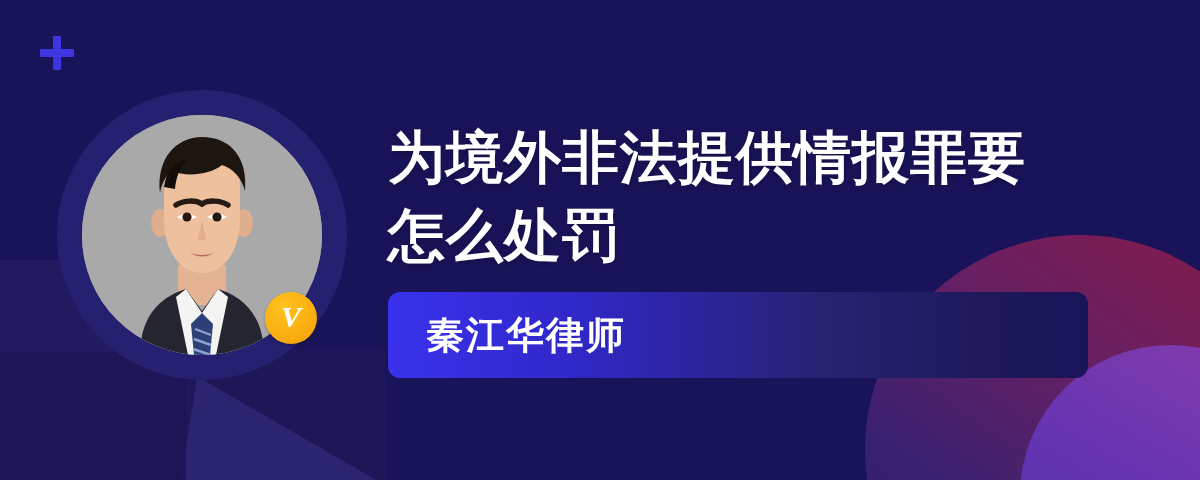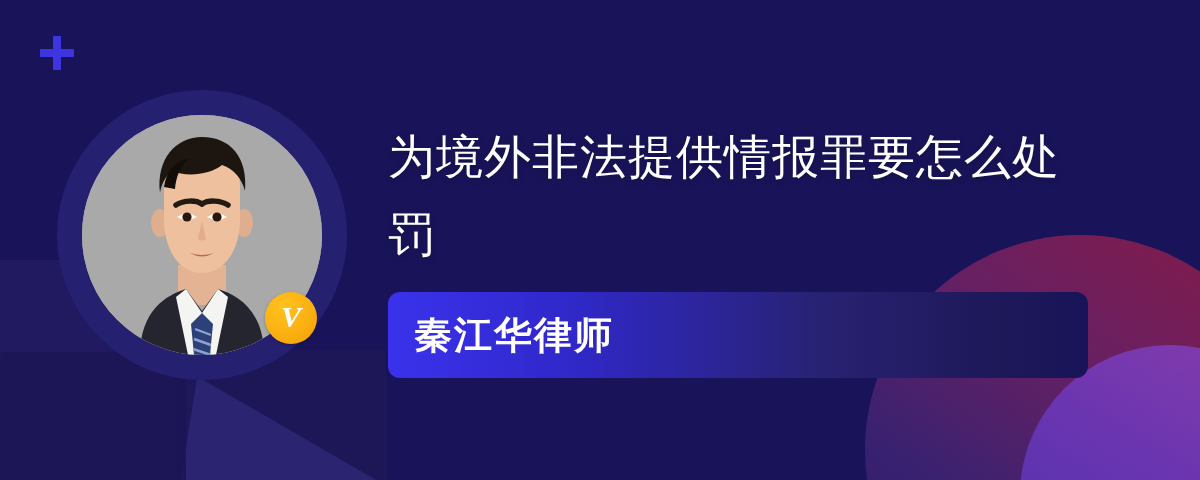--- a/index.html
+++ b/index.html
@@ -119,42 +119,42 @@
   }
 
   
   .content{
     position:absolute;
     left:388px; top:118px;
     width:700px;
   }
   .title{
     color:#ffffff;
-    font-size:47px;
+    font-size:57px;
     line-height:78px;
-    font-weight:400;
+    font-weight:700;
     letter-spacing:1px;
     width:680px;
     text-shadow:0 2px 6px rgba(0,0,0,.25);
   }
   .name-pill{
     margin-top:18px;
     display:inline-block;
     min-width:332px;
     height:86px;
     border-radius:12px;
     background:linear-gradient(90deg,#3a32ec 0%,#3028c9 26%,#282272 62%,#1d1858 88%,#191459 100%);
     display:flex; align-items:center;
   }
   .name-pill span{
     color:#ffffff;
     font-size:38px;
     font-weight:700;
     letter-spacing:2px;
-    padding-left:26px;
+    padding-left:38px;
   }
 </style>
 </head>
 <body>
 
 <div id="card">
 
   <div class="bg-layer">
     <div class="blob-outer"></div>
     <div class="blob-inner"></div>

